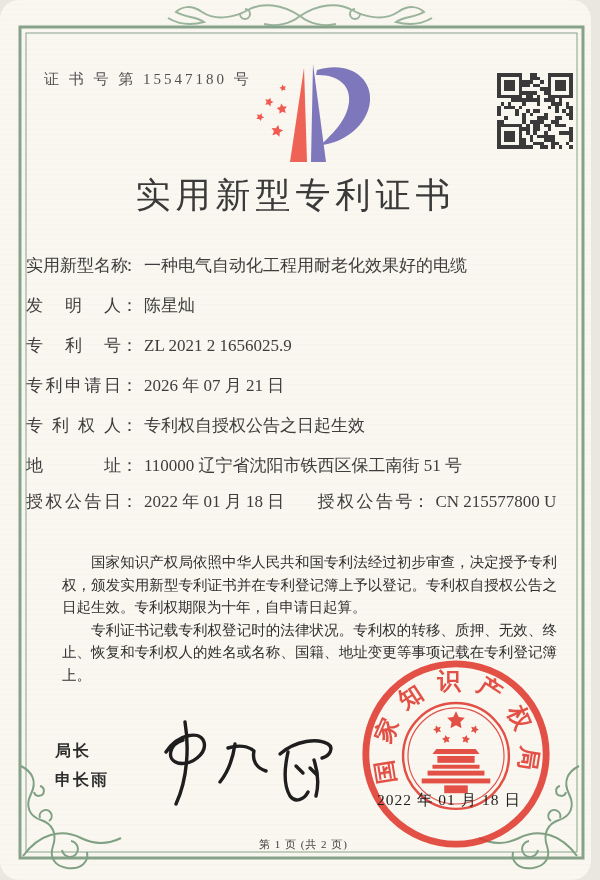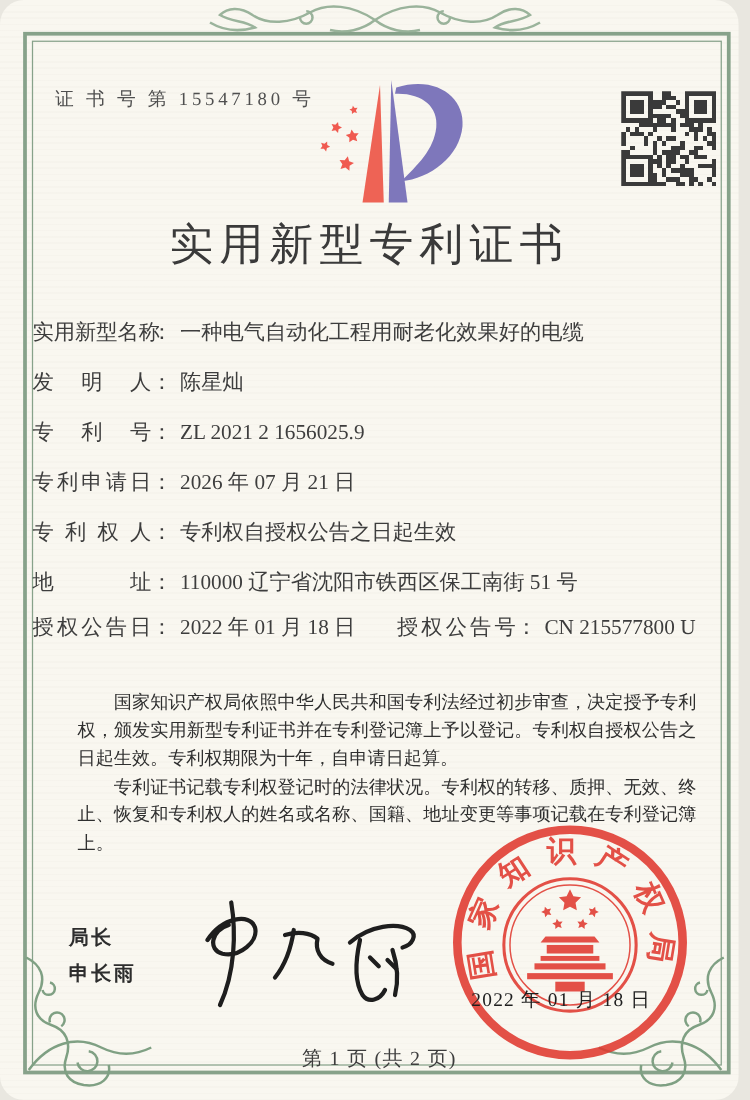--- a/index.html
+++ b/index.html
@@ -21,21 +21,21 @@
   .f-colon{margin-right:6px;}
   .r0{top:254px}.r1{top:294px}.r2{top:334px}.r3{top:374px}.r4{top:414px}.r5{top:454px}.r6{top:490px}
   .pair2{margin-left:29px;}
   .paras{left:40px;right:34px;top:551px;font-size:14.5px;line-height:22.5px;color:#2f2f2f;margin-left:22px;}
   .paras p{margin:0;text-indent:2em;text-align:justify;}
   .signer{left:55px;top:736px;font-family:"Liberation Sans","DejaVu Sans",sans-serif;
           font-size:16px;font-weight:700;color:#2d2d2d;line-height:29px;letter-spacing:2px;}
   .sig{left:138px;top:708px;}
   .seal{left:358px;top:656px;opacity:.88;}
   .seal-date{left:377px;top:790px;font-size:15.5px;letter-spacing:1px;color:#1f1f1f;z-index:3;white-space:pre;}
-  .page-footer{left:16px;right:0;top:837px;text-align:center;font-size:16px;letter-spacing:1px;color:#3d3d3d;}
+  .page-footer{left:16px;right:0;top:837px;text-align:center;font-size:11px;letter-spacing:1px;color:#3d3d3d;}
   .qr{left:497px;top:73px;}
   .qr svg{shape-rendering:crispEdges;}
 </style>
 </head>
 <body>
 
 <div class="page">
 
   <svg class="abs" width="600" height="880" viewBox="0 0 600 880" style="left:0;top:0">
     <g stroke="#87a28a" fill="none">

